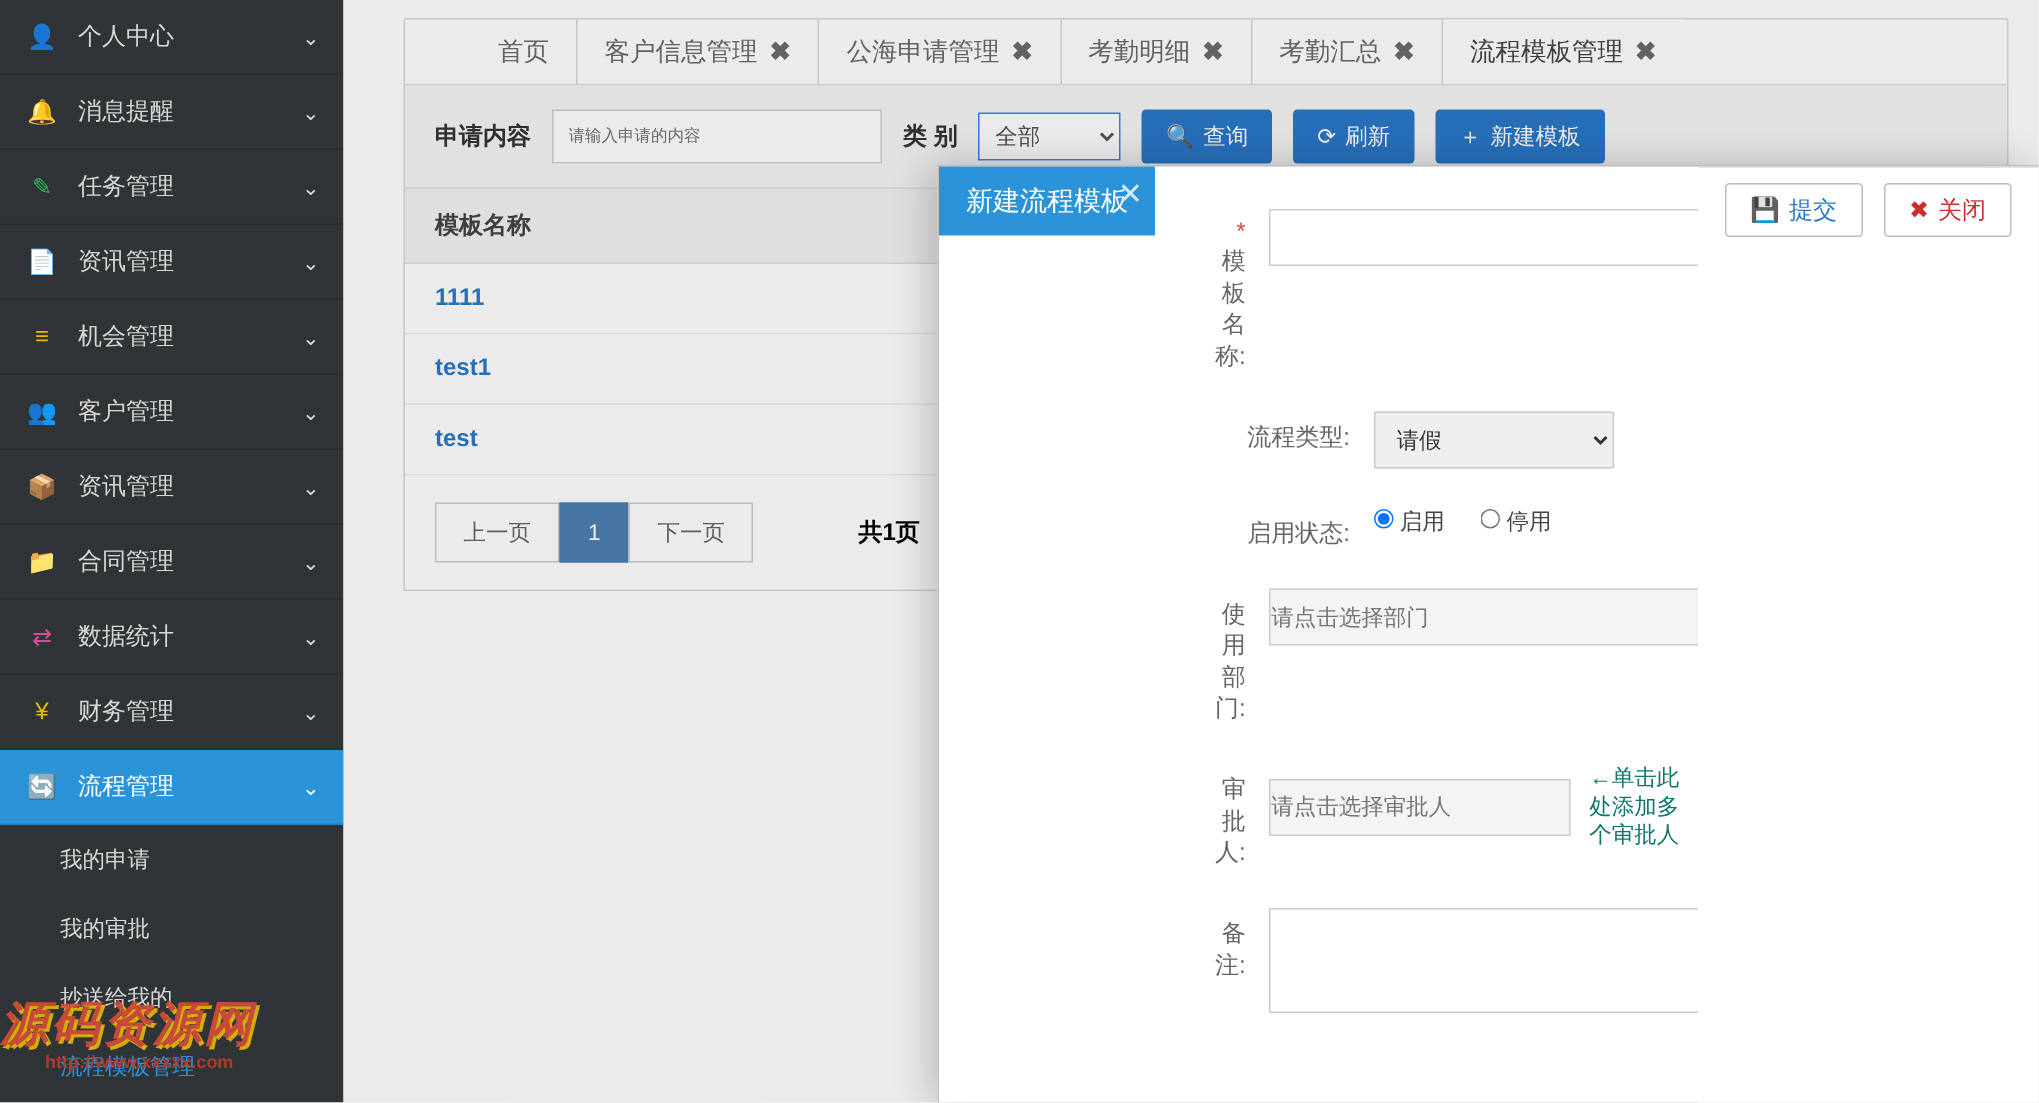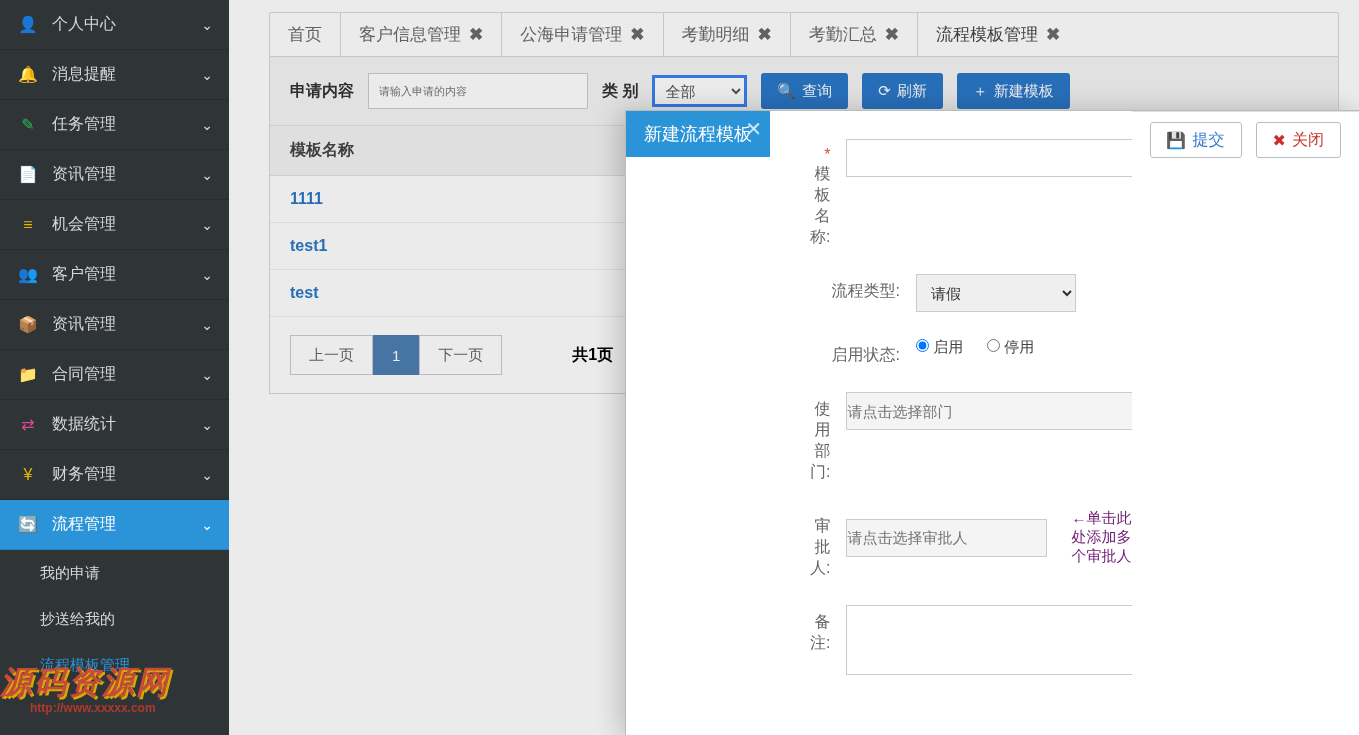--- a/index.html
+++ b/index.html
@@ -11,32 +11,32 @@
     .side-item .icon { width: 24px; display: inline-flex; justify-content: center; margin-right: 12px; font-size: 16px; }
     .side-item .chev { margin-left: auto; font-size: 14px; }
     .side-item.active { background: #2b94d8; color: #fff; }
     .side-sub { padding-left: 40px; height: 46px; display: flex; align-items: center; font-size: 15px; color: #d8d8d8; cursor: pointer; }
     .side-sub.current { color: #2b94d8; }
 
     
     .main { position: absolute; left: 229px; top: 0; right: 0; bottom: 0; background: #fff; }
 
     
-    .tabs { display: flex; border: 1px solid #d7d7d7; margin: 12px 20px 0 40px; border-radius: 2px 2px 0 0; }
+    .tabs { display: flex; border: 1px solid #d7d7d7; margin: 12px 20px 0 40px; border-radius: 2px 2px 0 0; padding-left: 44px; }
     .tab { padding: 10px 18px; border-right: 1px solid #d7d7d7; font-size: 17px; color: #6b6b6b; cursor: pointer; display: flex; align-items: center; gap: 8px; white-space: nowrap; }
     .tab:last-child { border-right: none; }
     .tab .x { color: #6b6b6b; font-weight: bold; }
     .tab.active { background: #fff; color: #444; font-weight: 500; }
 
     
     .content { margin: 0 20px 0 40px; border: 1px solid #d7d7d7; border-top: none; padding: 0; background: #fafafa; }
     .filter-row { display: flex; align-items: center; gap: 14px; padding: 16px 20px; background: #f5f5f5; }
     .filter-row .lbl { font-size: 16px; color: #333; font-weight: 600; }
     .filter-row input.txt { height: 36px; width: 220px; border: 1px solid #ccc; padding: 0 10px; font-size: 11px; color: #888; background: #fff; }
-    .filter-row select { height: 32px; width: 95px; border: 3px solid #3b82f6; padding: 0 6px; font-size: 15px; color: #555; background: #fff; }
+    .filter-row select { height: 32px; width: 95px; border: 1px solid #3b82f6; padding: 0 6px; font-size: 15px; color: #555; background: #fff; }
     .btn { height: 36px; padding: 0 16px; background: #2b78c9; color: #fff; border: none; border-radius: 3px; font-size: 15px; cursor: pointer; display: inline-flex; align-items: center; gap: 6px; }
 
     .table { width: 100%; }
     .th { padding: 14px 20px; font-size: 16px; color: #444; font-weight: 600; background: #f2f2f2; border-top: 1px solid #e0e0e0; border-bottom: 1px solid #e0e0e0; }
     .td { padding: 14px 20px; font-size: 16px; color: #2b78c9; font-weight: 600; border-bottom: 1px solid #eee; background: #fff; cursor: pointer; }
 
     .pager { padding: 18px 20px; display: flex; align-items: center; gap: 0; background: #fff; }
     .pager-btn { height: 40px; padding: 0 18px; border: 1px solid #ccc; background: #fff; color: #666; font-size: 15px; cursor: pointer; }
     .pager-btn.num { background: #4d7fb1; color: #fff; border-color: #4d7fb1; }
     .pager-txt { margin-left: 70px; font-size: 16px; color: #000000; font-weight: 600; }
@@ -51,21 +51,21 @@
     .modal-body { flex: 1; padding: 28px 40px; overflow: auto; }
     .form-row { display: flex; align-items: flex-start; margin-bottom: 26px; }
     .form-lbl { width: 90px; text-align: right; color: #666; font-size: 16px; padding-top: 7px; }
     .form-lbl .req { color: #d84c3a; }
     .form-ctl { margin-left: 16px; flex: 1; display: flex; align-items: center; gap: 12px; }
     .form-ctl input[type=text] { height: 38px; border: 1px solid #ccc; padding: 0 0; font-size: 15px; color: #333; }
     .form-ctl input.ro { background: #f4f4f4; color: #888; }
     .form-ctl select { height: 38px; border: 1px solid #ccc; padding: 0 10px; font-size: 15px; color: #333; min-width: 160px; }
     .form-ctl textarea { border: 1px solid #ccc; padding: 8px 12px; font-size: 15px; color: #333; resize: both; }
     .radio-group label { font-size: 15px; color: #444; margin-right: 12px; }
-    .hint { color: #701a75; font-size: 15px; font-weight: 500; margin-left: 12px; }
+    .hint { color: #0f766e; font-size: 15px; font-weight: 500; }
     .modal-foot { border-top: 1px solid #e0e0e0; padding: 10px 18px; display: flex; justify-content: flex-end; gap: 14px; background: #fff; }
     .foot-btn { height: 36px; padding: 0 16px; background: #fff; border: 1px solid #bcbcbc; border-radius: 3px; font-size: 16px; cursor: pointer; display: inline-flex; align-items: center; gap: 6px; }
     .foot-btn.primary { color: #2b78c9; }
     .foot-btn.cancel { color: #c9302c; }
 
     
     .c-green { color: #2dbb52; }
     .c-white { color: #d8d8d8; }
     .c-yellow { color: #e6b800; }
     .c-orange { color: #e08a2d; }
@@ -129,20 +129,21 @@
     <span class="icon c-yellow">¥</span>
     <span>财务管理</span>
     <span class="chev">⌄</span>
   </div>
   <div class="side-item active">
     <span class="icon c-white">🔄</span>
     <span>流程管理</span>
     <span class="chev">⌄</span>
   </div>
   <div class="side-sub">我的申请</div>
+  <div class="side-sub">我的审批</div>
   <div class="side-sub">抄送给我的</div>
   <div class="side-sub current">流程模板管理</div>
 </div>
 
 <div class="main">
   <div class="tabs">
     <div class="tab">
       <span>首页</span>
     </div>
     <div class="tab">

